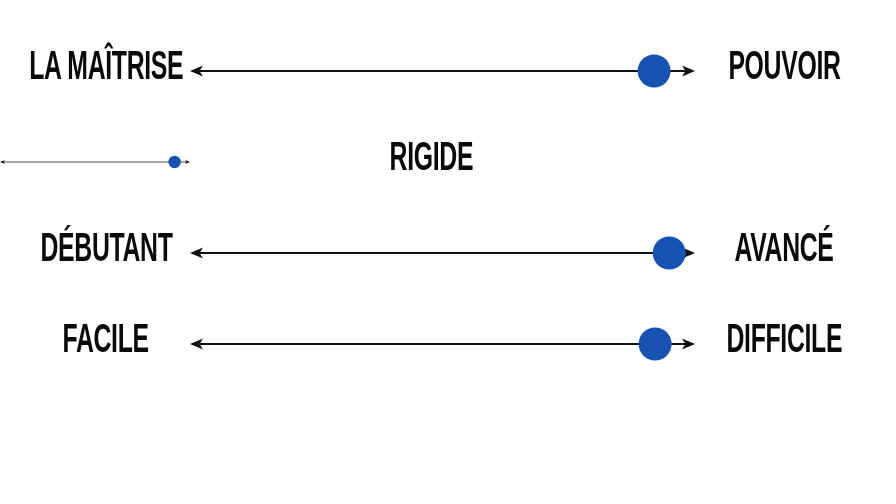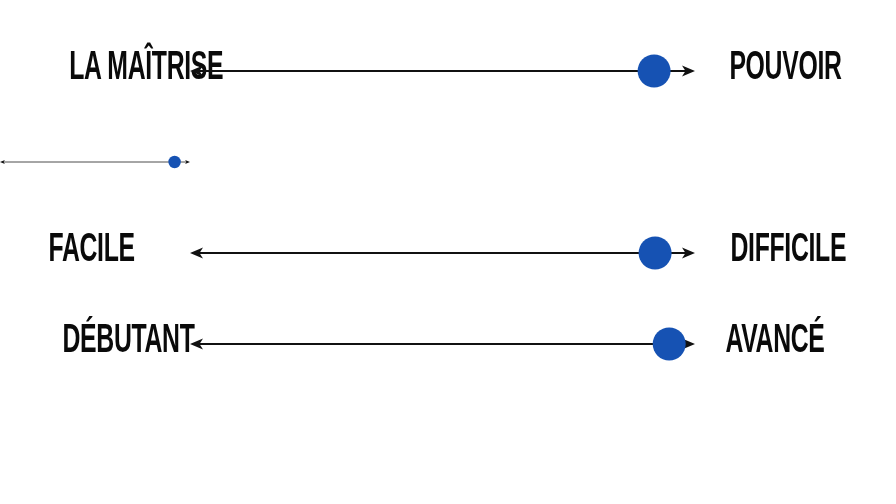--- a/index.html
+++ b/index.html
@@ -18,21 +18,21 @@
   }
   .row {
     display: grid;
     grid-template-columns: 190px 505px 201px;
     align-items: center;
     height: 91px;
   }
   .cell {
     display: flex;
     align-items: center;
-    justify-content: flex-start;
+    justify-content: center;
   }
   .cell-left  { padding-left: 22px; }
   .cell-right { padding-right: 23px; }
   .label {
     display: inline-block;
     font-family: "Liberation Sans", sans-serif;
     font-weight: 700;
     font-size: 40px;
     line-height: 1;
     color: #0a0a0a;
@@ -67,46 +67,49 @@
     </div>
     <div class="row">
       <div class="cell cell-track">
         <svg width="505" height="44" viewBox="0 0 505 44">
           <path d="M0 22 L13 16.5 L9.5 22 L13 27.5 Z" fill="#111111"></path>
           <line x1="7" y1="22" x2="498" y2="22" stroke="#111111" stroke-width="2"></line>
           <path d="M505 22 L492 16.5 L495.5 22 L492 27.5 Z" fill="#111111"></path>
           <circle cx="464.1" cy="22" r="16.5" fill="#1652b3"></circle>
         </svg>
       </div>
-    </div>
-    <div class="row">
-      <div class="cell cell-left">
-        <span class="label">FACILE</span>
-      </div>
-      <div class="cell cell-track">
-        <svg width="505" height="44" viewBox="0 0 505 44">
-          <path d="M0 22 L13 16.5 L9.5 22 L13 27.5 Z" fill="#111111"></path>
-          <line x1="7" y1="22" x2="498" y2="22" stroke="#111111" stroke-width="2"></line>
-          <path d="M505 22 L492 16.5 L495.5 22 L492 27.5 Z" fill="#111111"></path>
-          <circle cx="465.1" cy="22" r="16.5" fill="#1652b3"></circle>
-        </svg>
-      </div>
       <div class="cell cell-right">
-        <span class="label">DIFFICILE</span>
+        <span class="label">RIGIDE</span>
       </div>
     </div>
     <div class="row">
       <div class="cell cell-left">
         <span class="label">DÉBUTANT</span>
       </div>
       <div class="cell cell-track">
         <svg width="505" height="44" viewBox="0 0 505 44">
           <path d="M0 22 L13 16.5 L9.5 22 L13 27.5 Z" fill="#111111"></path>
           <line x1="7" y1="22" x2="498" y2="22" stroke="#111111" stroke-width="2"></line>
           <path d="M505 22 L492 16.5 L495.5 22 L492 27.5 Z" fill="#111111"></path>
           <circle cx="479.2" cy="22" r="16.5" fill="#1652b3"></circle>
         </svg>
       </div>
       <div class="cell cell-right">
         <span class="label">AVANCÉ</span>
       </div>
     </div>
+    <div class="row">
+      <div class="cell cell-left">
+        <span class="label">FACILE</span>
+      </div>
+      <div class="cell cell-track">
+        <svg width="505" height="44" viewBox="0 0 505 44">
+          <path d="M0 22 L13 16.5 L9.5 22 L13 27.5 Z" fill="#111111"></path>
+          <line x1="7" y1="22" x2="498" y2="22" stroke="#111111" stroke-width="2"></line>
+          <path d="M505 22 L492 16.5 L495.5 22 L492 27.5 Z" fill="#111111"></path>
+          <circle cx="465.1" cy="22" r="16.5" fill="#1652b3"></circle>
+        </svg>
+      </div>
+      <div class="cell cell-right">
+        <span class="label">DIFFICILE</span>
+      </div>
+    </div>
   </main>
 
 </body></html>

